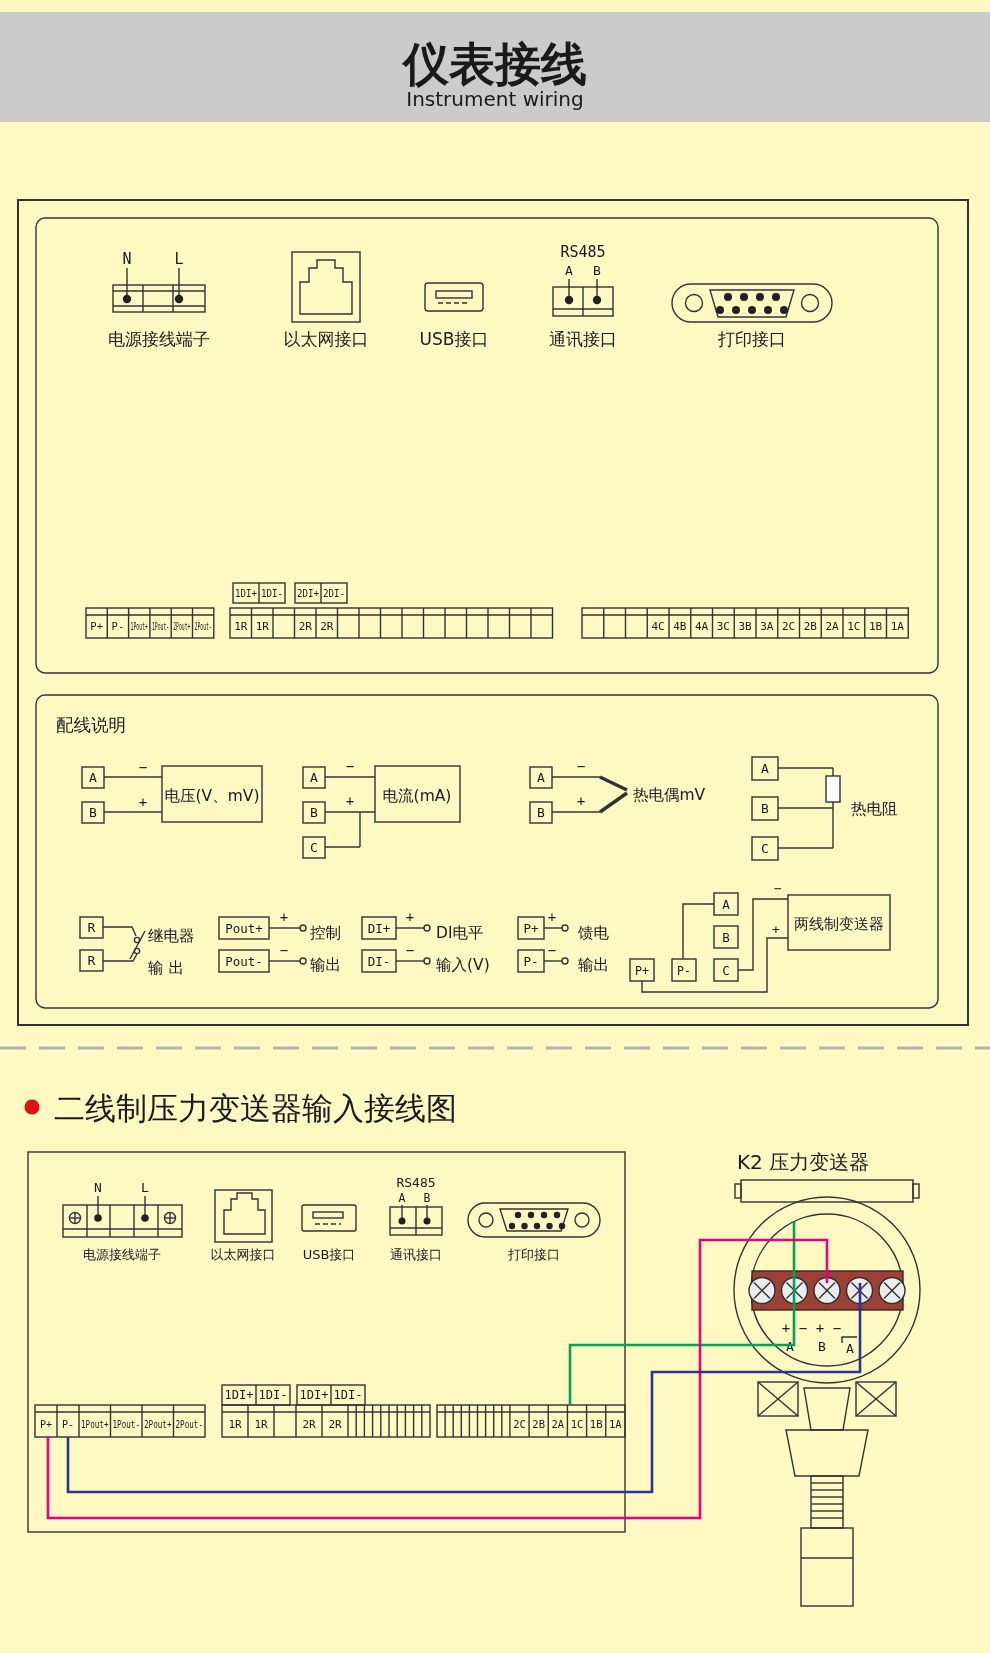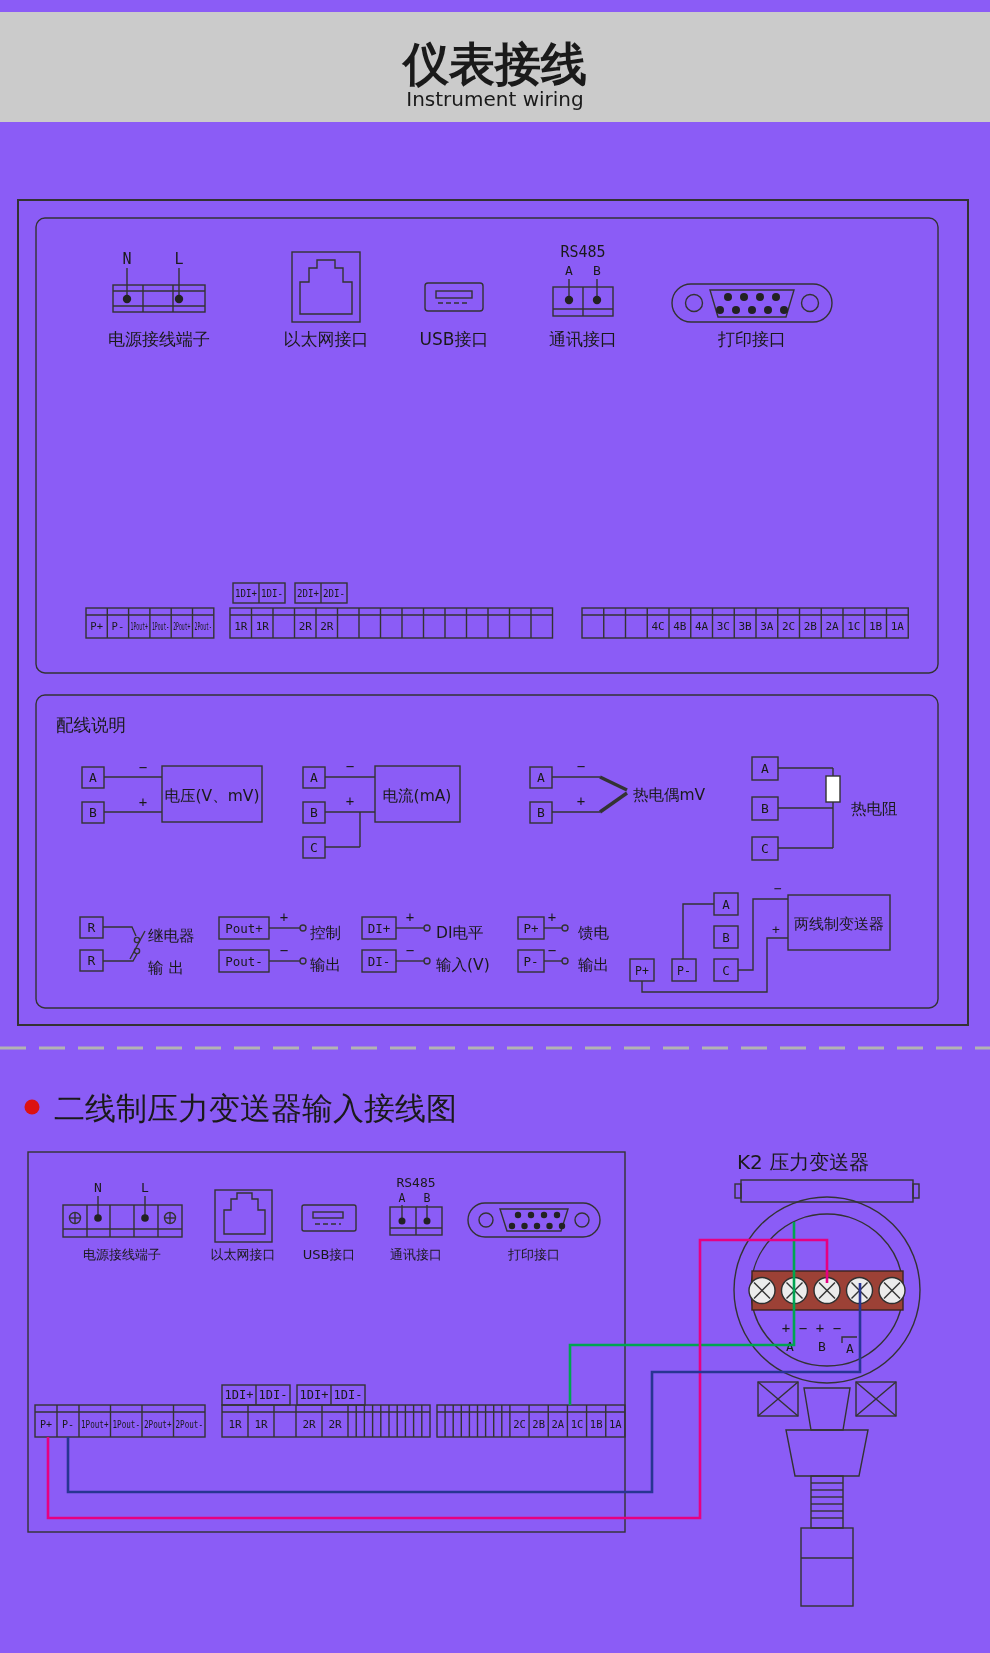--- a/index.html
+++ b/index.html
@@ -1,16 +1,16 @@
 <!DOCTYPE html>
 <html><head>
 <meta charset="utf-8">
 <style>
   html,body{margin:0;padding:0;background:#ffffff;}
-  #stage{position:relative;width:990px;height:1653px;overflow:hidden;background:#8b5cf6;}
+  #stage{position:relative;width:990px;height:1653px;overflow:hidden;background:#fef9c3;}
   #diagram{position:absolute;left:0;top:0;}
   #diagram rect,#diagram line,#diagram polyline,#diagram polygon,#diagram circle,#diagram path{fill:none;stroke:#333;stroke-width:1.4;}
   #diagram .b2{stroke-width:2;}
   #diagram text{fill:#1a1a1a;stroke:none;text-anchor:middle;font-family:"DejaVu Sans","Liberation Sans",sans-serif;}
   #diagram .mo{font-family:"DejaVu Sans Mono","Liberation Mono",monospace;}
   #diagram .as{text-anchor:start;}
   #diagram .h1{font-size:46px;font-weight:bold;}
   #diagram .h2{font-size:20px;}
   #diagram .sec{font-size:31px;}
   #diagram .cj{font-size:17px;}

